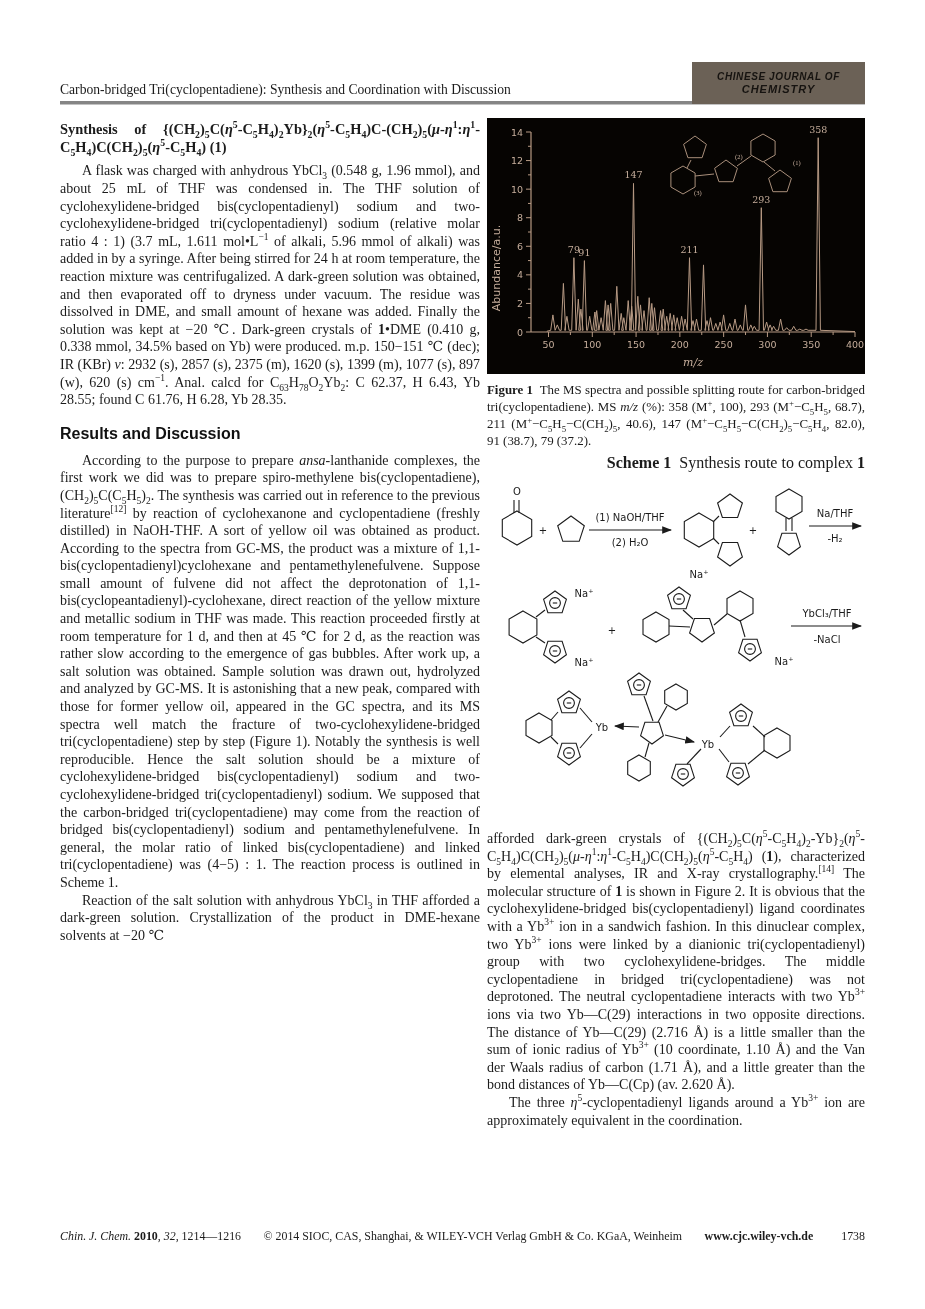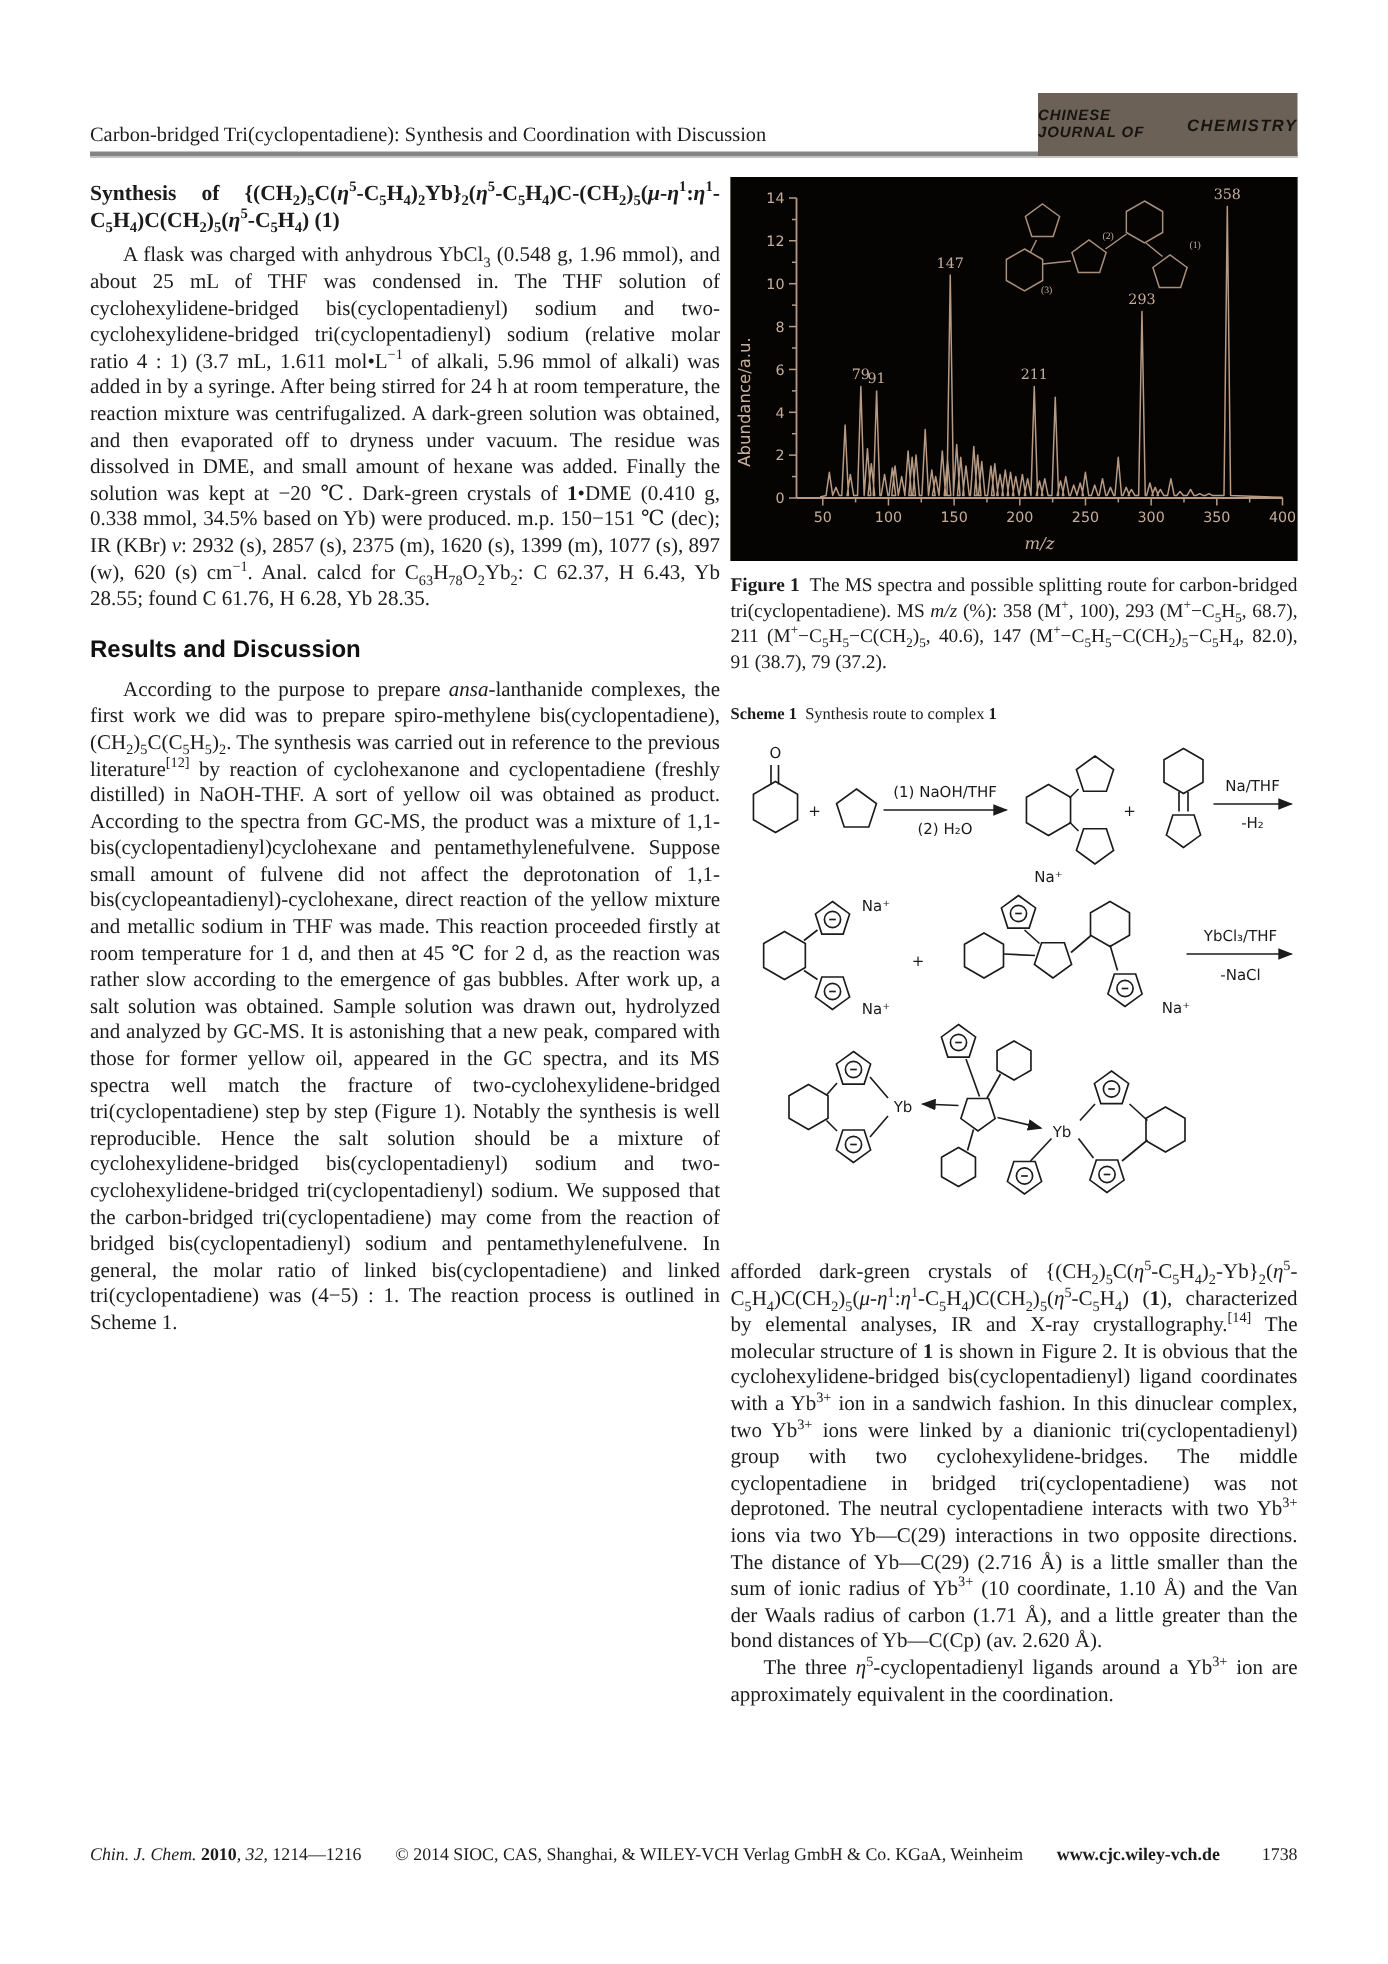--- a/index.html
+++ b/index.html
@@ -1,32 +1,32 @@
 <!DOCTYPE html>
 <html><head>
 <meta charset="utf-8">
 <style>
   html,body{margin:0;padding:0;background:#ffffff;}
   body{width:925px;height:1309px;position:relative;font-family:"Liberation Serif","DejaVu Serif",serif;color:#1b1b1b;}
   sub,sup{font-size:68%;line-height:0;}
   .running-title{position:absolute;left:60px;top:82px;font-size:13.6px;}
   .header-rule{position:absolute;left:60px;top:101px;width:805px;height:3px;background:#858585;border-bottom:1px solid #c2c2c2;}
   .logo{position:absolute;left:692px;top:62px;width:173px;height:42px;background:#6b6156;
-        display:flex;flex-direction:row;align-items:center;justify-content:center;
+        display:flex;flex-direction:column;align-items:center;justify-content:center;
         font-family:"Liberation Sans","DejaVu Sans",sans-serif;font-style:italic;font-weight:bold;color:#161310;}
   .logo .l1{font-size:10px;letter-spacing:.6px;}
   .logo .l2{font-size:11px;letter-spacing:1px;margin-top:1px;}
   .col-left{position:absolute;left:60px;top:120px;width:420px;}
   .col-right{position:absolute;left:487px;top:118px;width:378px;}
   .sec-head{font-weight:bold;font-size:14.4px;line-height:18.2px;text-align:justify;margin:0 0 6px 0;}
   p.body{font-size:14px;line-height:17.6px;text-align:justify;margin:0;text-indent:22px;}
   p.no-indent{text-indent:0;}
   h2.results{font-family:"Liberation Sans","DejaVu Sans",sans-serif;font-size:16px;font-weight:bold;color:#111;margin:16px 0 9px 0;}
   .fig-caption{font-size:12.9px;line-height:17px;text-align:justify;margin:8px 0 0 0;}
-  .scheme-caption{font-size:11px;margin:20px 0 4px 0;}
+  .scheme-caption{font-size:16px;margin:4px 0 4px 0;text-align:right;}
   .chart-wrap{width:378px;height:256px;background:#060402;}
   svg{display:block;}
   .footer{position:absolute;left:60px;top:1229px;width:805px;font-size:11.9px;display:flex;align-items:baseline;}
   .footer .cite{white-space:nowrap;}
   .footer .copy{flex:1;text-align:center;white-space:nowrap;}
   .footer .site{font-weight:bold;white-space:nowrap;}
   .footer .pageno{margin-left:28px;}
 </style>
 </head>
 <body>
@@ -38,20 +38,21 @@
   <div class="logo">
     <div class="l1">CHINESE JOURNAL OF</div>
     <div class="l2">CHEMISTRY</div>
   </div>
 
   <div class="col-left">
     <div class="sec-head">Synthesis of {(CH<sub>2</sub>)<sub>5</sub>C(<i>η</i><sup>5</sup>-C<sub>5</sub>H<sub>4</sub>)<sub>2</sub>Yb}<sub>2</sub>(<i>η</i><sup>5</sup>-C<sub>5</sub>H<sub>4</sub>)C-(CH<sub>2</sub>)<sub>5</sub>(<i>μ</i>-<i>η</i><sup>1</sup>:<i>η</i><sup>1</sup>-C<sub>5</sub>H<sub>4</sub>)C(CH<sub>2</sub>)<sub>5</sub>(<i>η</i><sup>5</sup>-C<sub>5</sub>H<sub>4</sub>) (1)</div>
     <p class="body">A flask was charged with anhydrous YbCl<sub>3</sub> (0.548 g, 1.96 mmol), and about 25 mL of THF was condensed in. The THF solution of cyclohexylidene-bridged bis(cyclopentadienyl) sodium and two-cyclohexylidene-bridged tri(cyclopentadienyl) sodium (relative molar ratio 4 : 1) (3.7 mL, 1.611 mol•L<sup>−1</sup> of alkali, 5.96 mmol of alkali) was added in by a syringe. After being stirred for 24 h at room temperature, the reaction mixture was centrifugalized. A dark-green solution was obtained, and then evaporated off to dryness under vacuum. The residue was dissolved in DME, and small amount of hexane was added. Finally the solution was kept at −20 ℃. Dark-green crystals of <b>1</b>•DME (0.410 g, 0.338 mmol, 34.5% based on Yb) were produced. m.p. 150−151 ℃ (dec); IR (KBr) <i>v</i>: 2932 (s), 2857 (s), 2375 (m), 1620 (s), 1399 (m), 1077 (s), 897 (w), 620 (s) cm<sup>−1</sup>. Anal. calcd for C<sub>63</sub>H<sub>78</sub>O<sub>2</sub>Yb<sub>2</sub>: C 62.37, H 6.43, Yb 28.55; found C 61.76, H 6.28, Yb 28.35.</p>
     <h2 class="results">Results and Discussion</h2>
     <p class="body">According to the purpose to prepare <i>ansa</i>-lanthanide complexes, the first work we did was to prepare spiro-methylene bis(cyclopentadiene), (CH<sub>2</sub>)<sub>5</sub>C(C<sub>5</sub>H<sub>5</sub>)<sub>2</sub>. The synthesis was carried out in reference to the previous literature<sup>[12]</sup> by reaction of cyclohexanone and cyclopentadiene (freshly distilled) in NaOH-THF. A sort of yellow oil was obtained as product. According to the spectra from GC-MS, the product was a mixture of 1,1-bis(cyclopentadienyl)cyclohexane and pentamethylenefulvene. Suppose small amount of fulvene did not affect the deprotonation of 1,1-bis(cyclopeantadienyl)-cyclohexane, direct reaction of the yellow mixture and metallic sodium in THF was made. This reaction proceeded firstly at room temperature for 1 d, and then at 45 ℃ for 2 d, as the reaction was rather slow according to the emergence of gas bubbles. After work up, a salt solution was obtained. Sample solution was drawn out, hydrolyzed and analyzed by GC-MS. It is astonishing that a new peak, compared with those for former yellow oil, appeared in the GC spectra, and its MS spectra well match the fracture of two-cyclohexylidene-bridged tri(cyclopentadiene) step by step (Figure 1). Notably the synthesis is well reproducible. Hence the salt solution should be a mixture of cyclohexylidene-bridged bis(cyclopentadienyl) sodium and two-cyclohexylidene-bridged tri(cyclopentadienyl) sodium. We supposed that the carbon-bridged tri(cyclopentadiene) may come from the reaction of bridged bis(cyclopentadienyl) sodium and pentamethylenefulvene. In general, the molar ratio of linked bis(cyclopentadiene) and linked tri(cyclopentadiene) was (4−5) : 1. The reaction process is outlined in Scheme 1.</p>
+    <p class="body">Reaction of the salt solution with anhydrous YbCl<sub>3</sub> in THF afforded a dark-green solution. Crystallization of the product in DME-hexane solvents at −20 ℃</p>
   </div>
 
   <div class="col-right">
     <div class="chart-wrap">
       <svg id="ms-svg" width="378" height="256" viewBox="0 0 378 256">
           <rect x="0" y="0" width="378" height="256" fill="#060402"></rect>
           <line x1="44" y1="214" x2="368" y2="214" stroke="#b79a84" stroke-width="1.2"></line>
           <line x1="44" y1="214" x2="44" y2="14" stroke="#b79a84" stroke-width="1.2"></line>
           <line x1="61.513513513513516" y1="214" x2="61.513513513513516" y2="219" stroke="#b79a84" stroke-width="1"></line>
           <text x="61.513513513513516" y="230" fill="#c6ae9c" font-size="9.5" text-anchor="middle" font-family="DejaVu Sans,sans-serif">50</text>

